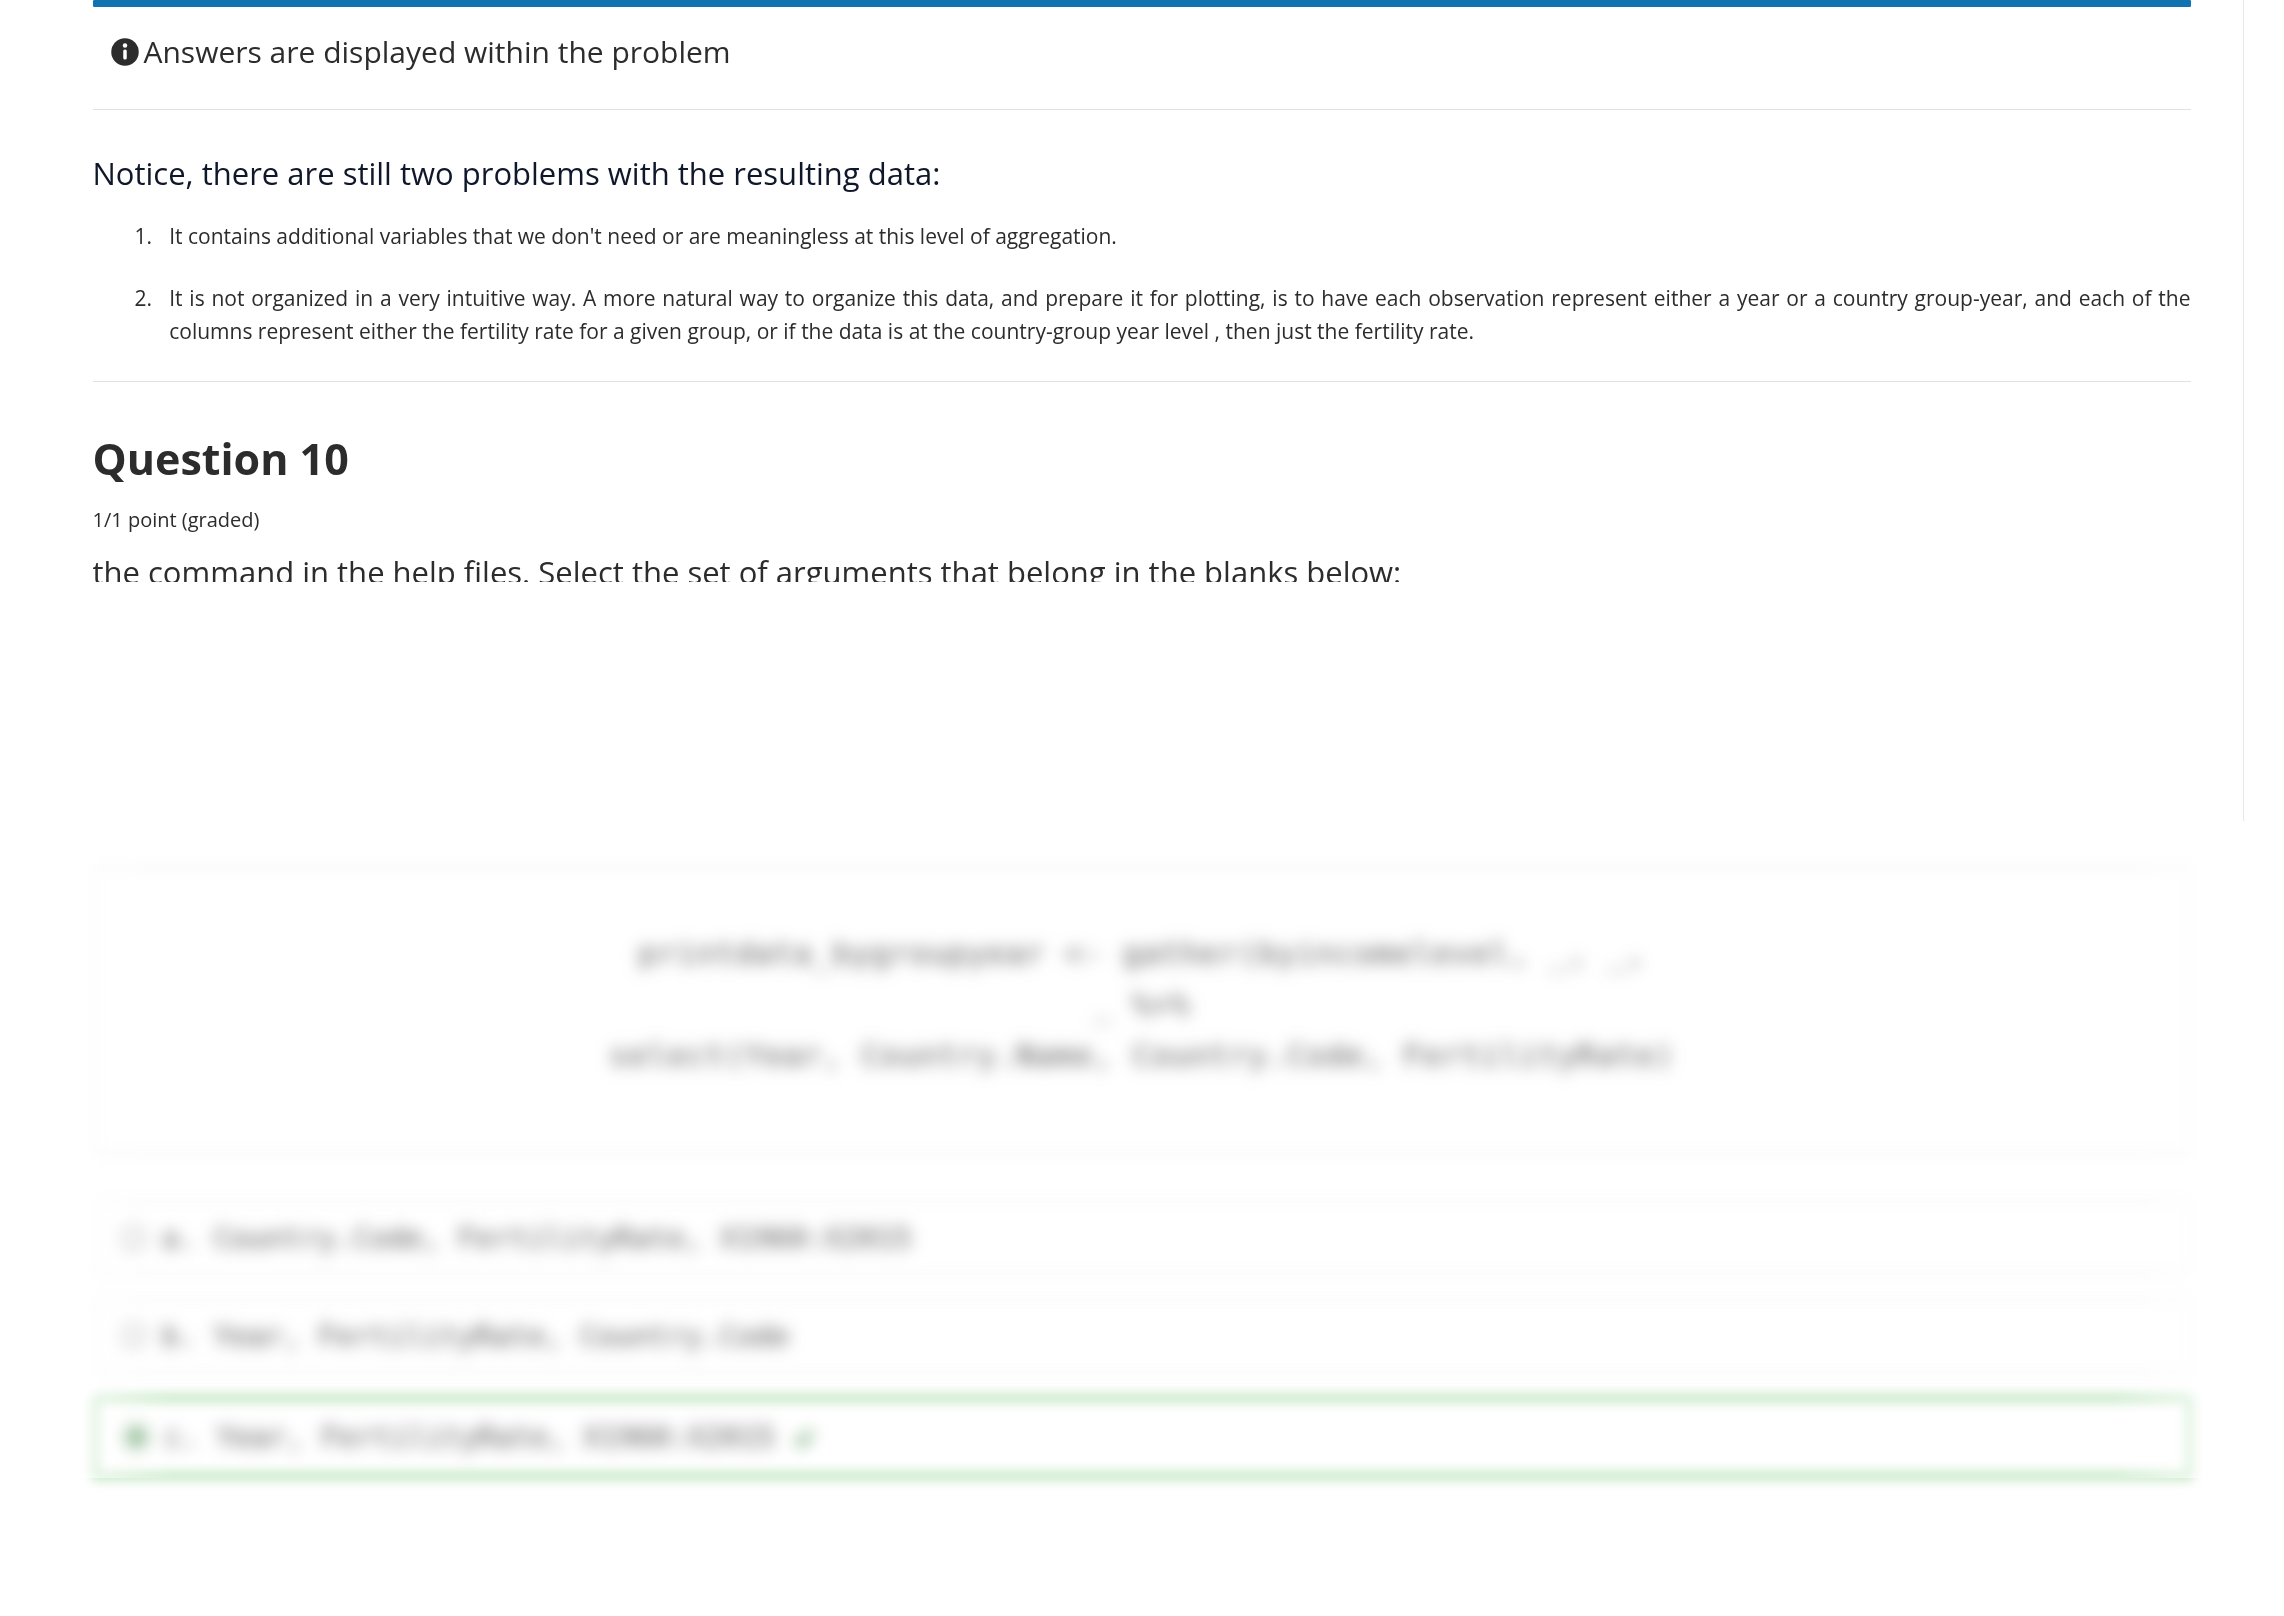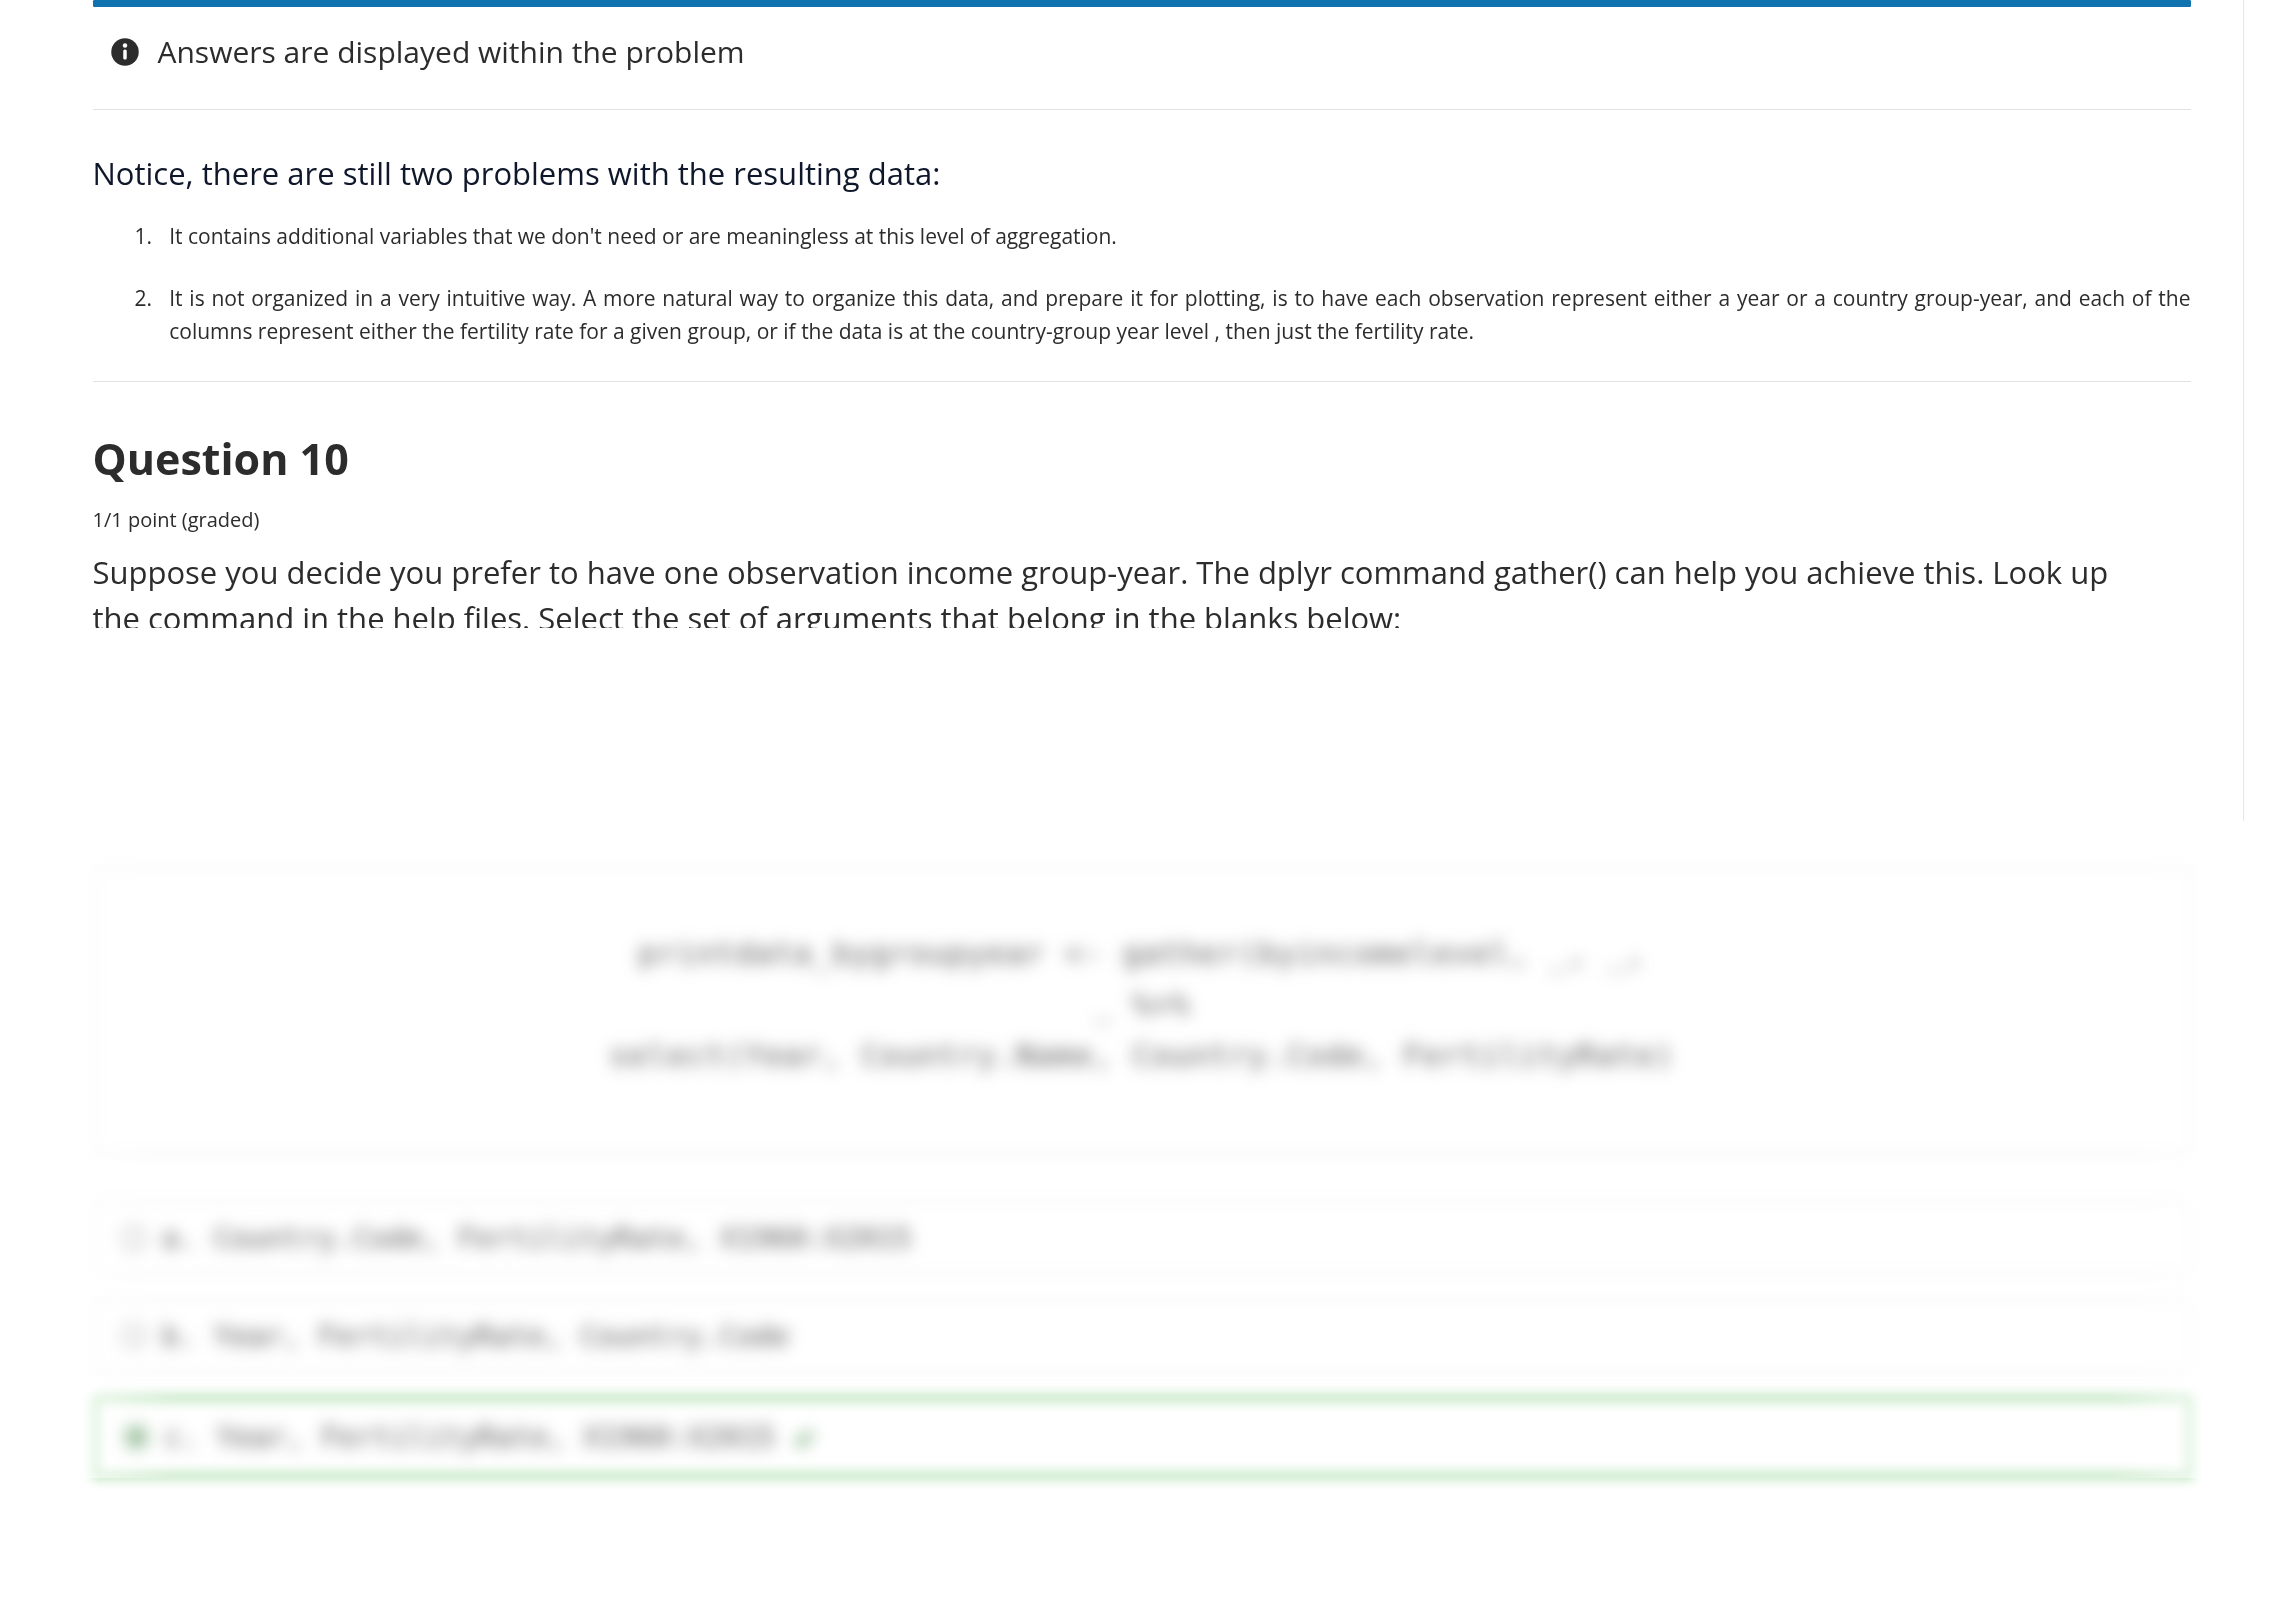--- a/index.html
+++ b/index.html
@@ -27,21 +27,21 @@
   }
   .banner-top-rule {
     height: 6.5px;
     background: #1073b0;
     border-radius: 1.3px;
     margin-bottom: 23.5px;
   }
   .answers-banner {
     display: flex;
     align-items: center;
-    gap: 18px;
+    gap: 4px;
     font-size: 30px;
     line-height: 1.2;
     padding: 3.9px 0 39px 17px;
     border-bottom: 0.7px solid #e2e2e2;
   }
   .info-icon {
     width: 30px;
     height: 30px;
     flex: 0 0 30px;
   }
@@ -177,21 +177,20 @@
       <li>It contains additional variables that we don't need or are meaningless at this level of aggregation.</li>
       <li> It is not organized in a very intuitive way.  A more natural way to organize this data, and prepare it for plotting, is to have each observation represent either a year or a country group-year, and each of the columns represent either the fertility rate for a given group, or if the data is at the country-group year level , then just the fertility rate.</li>
     </ol>
 
     <hr class="q-sep">
 
     <h3 class="qtitle">Question 10</h3>
 
     <div class="points">1/1 point (graded)</div>
 
-    <div class="qprompt">Suppose you decide you prefer to have one observation income group-year. The dplyr command gather() can help you achieve this. Look up</div>
     <div class="cut-wrap">
       <div class="qprompt">the command in the help files. Select the set of arguments that belong in the blanks below:</div>
     </div>
 
   </div>
 
   <div class="blur-zone">
     <div class="code-card">
       <div>printdata_bygroupyear  &lt;-  gather(byincomelevel,  _,  _,</div>
       <div>_  %&gt;%</div>

